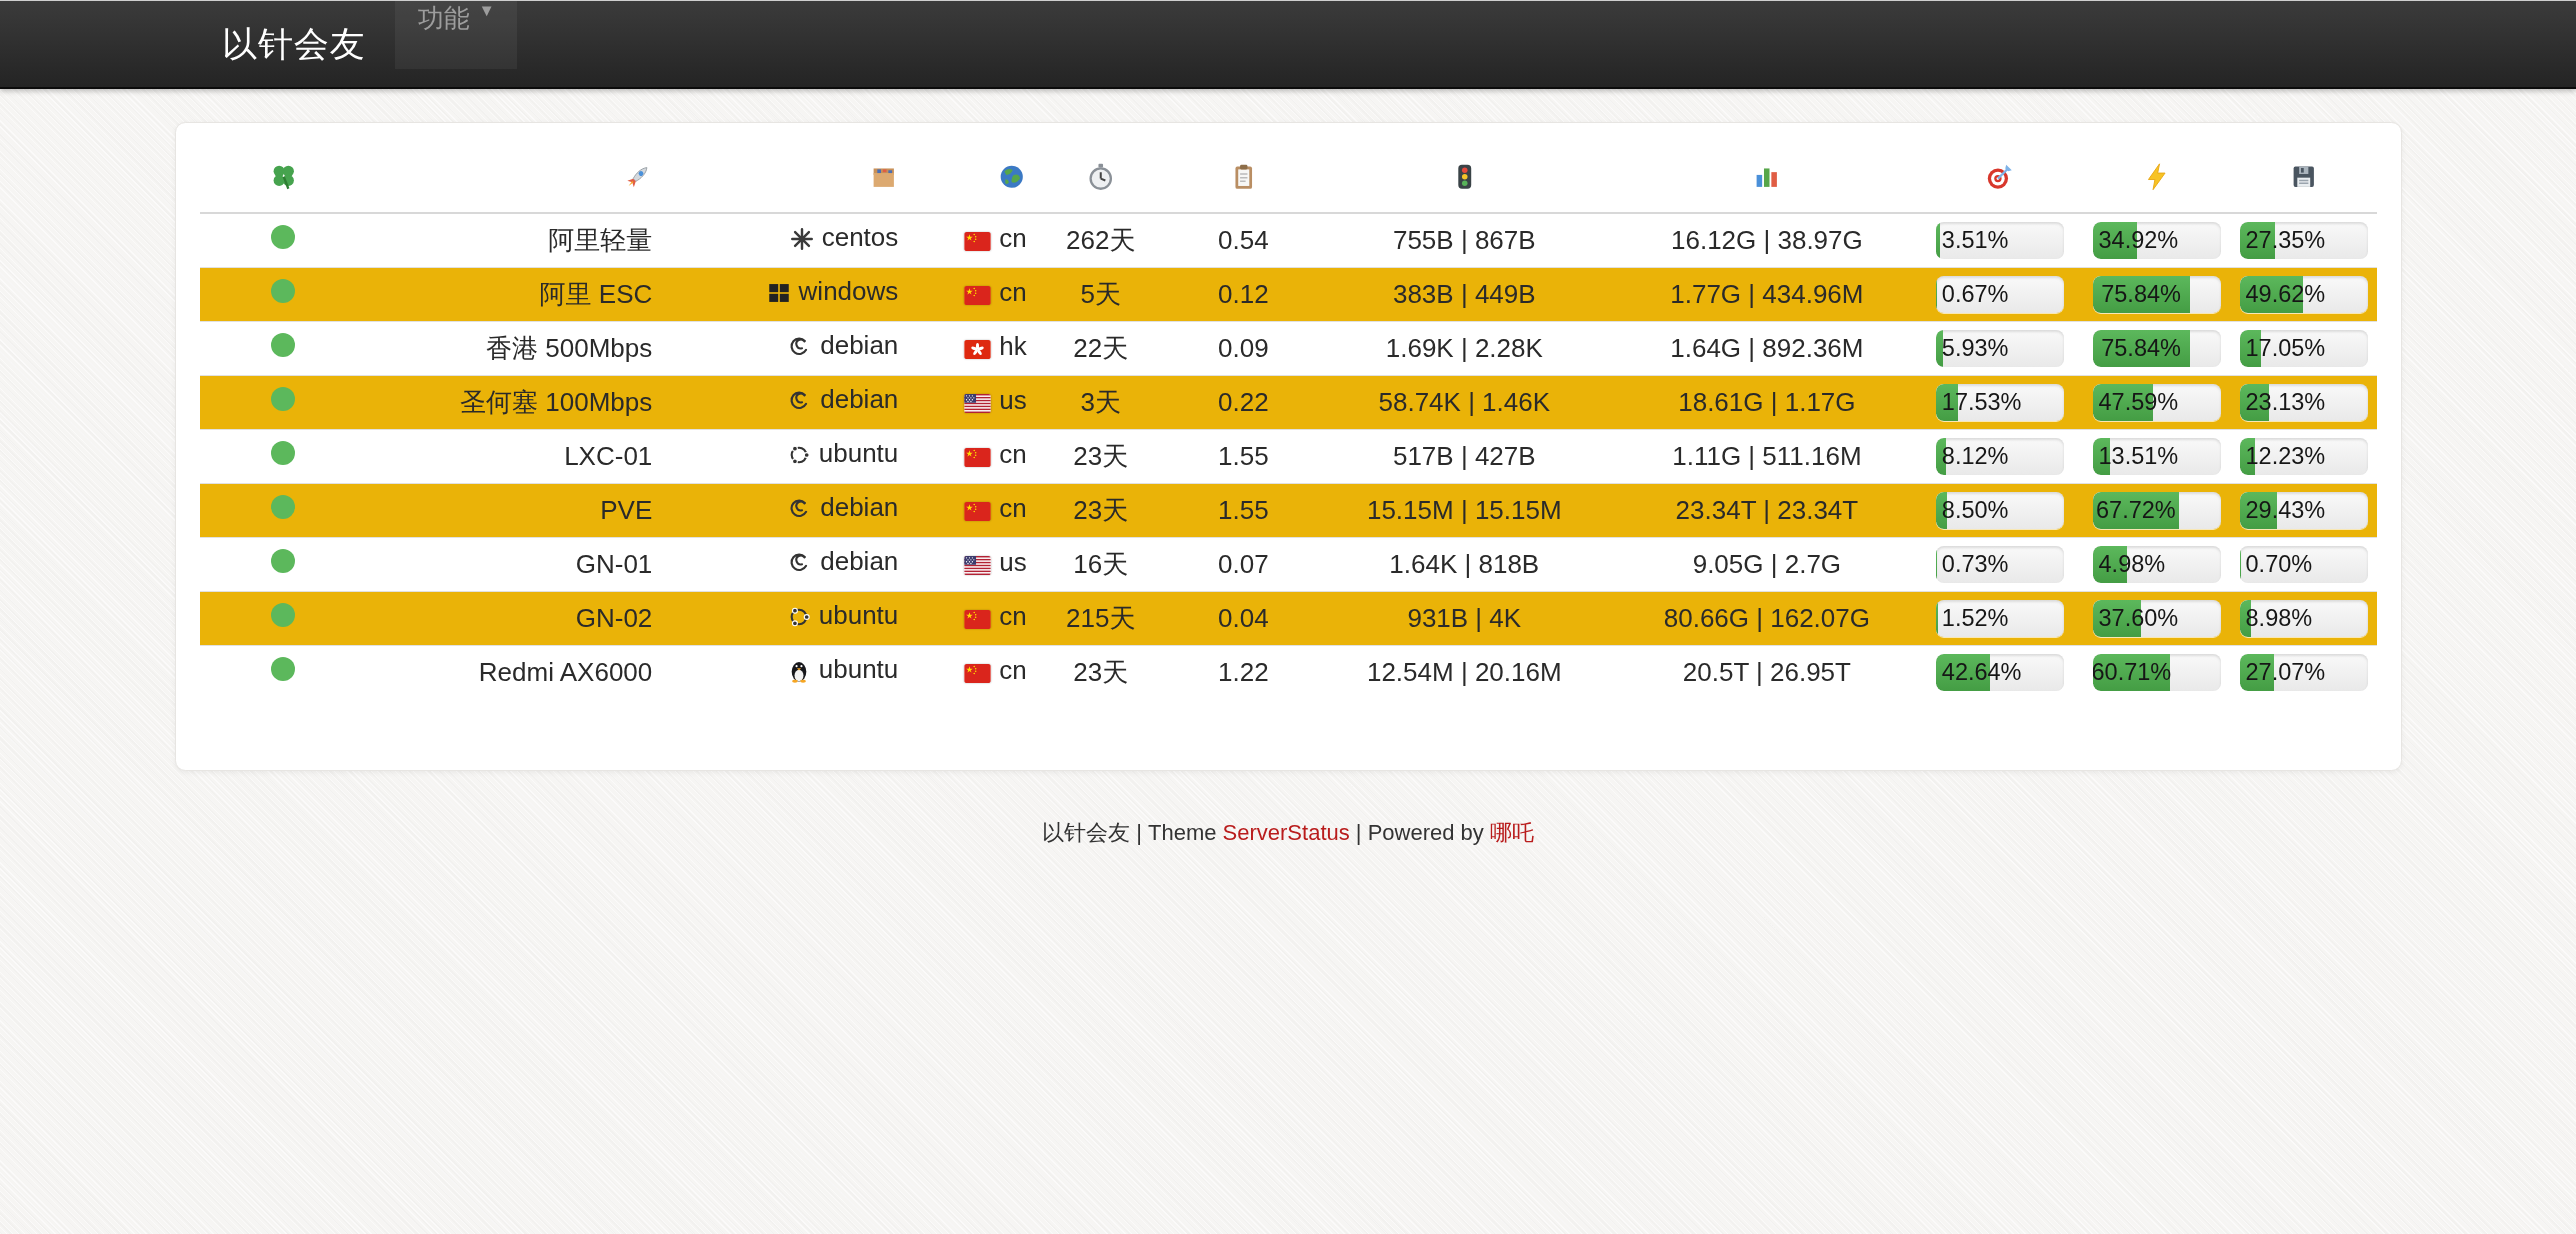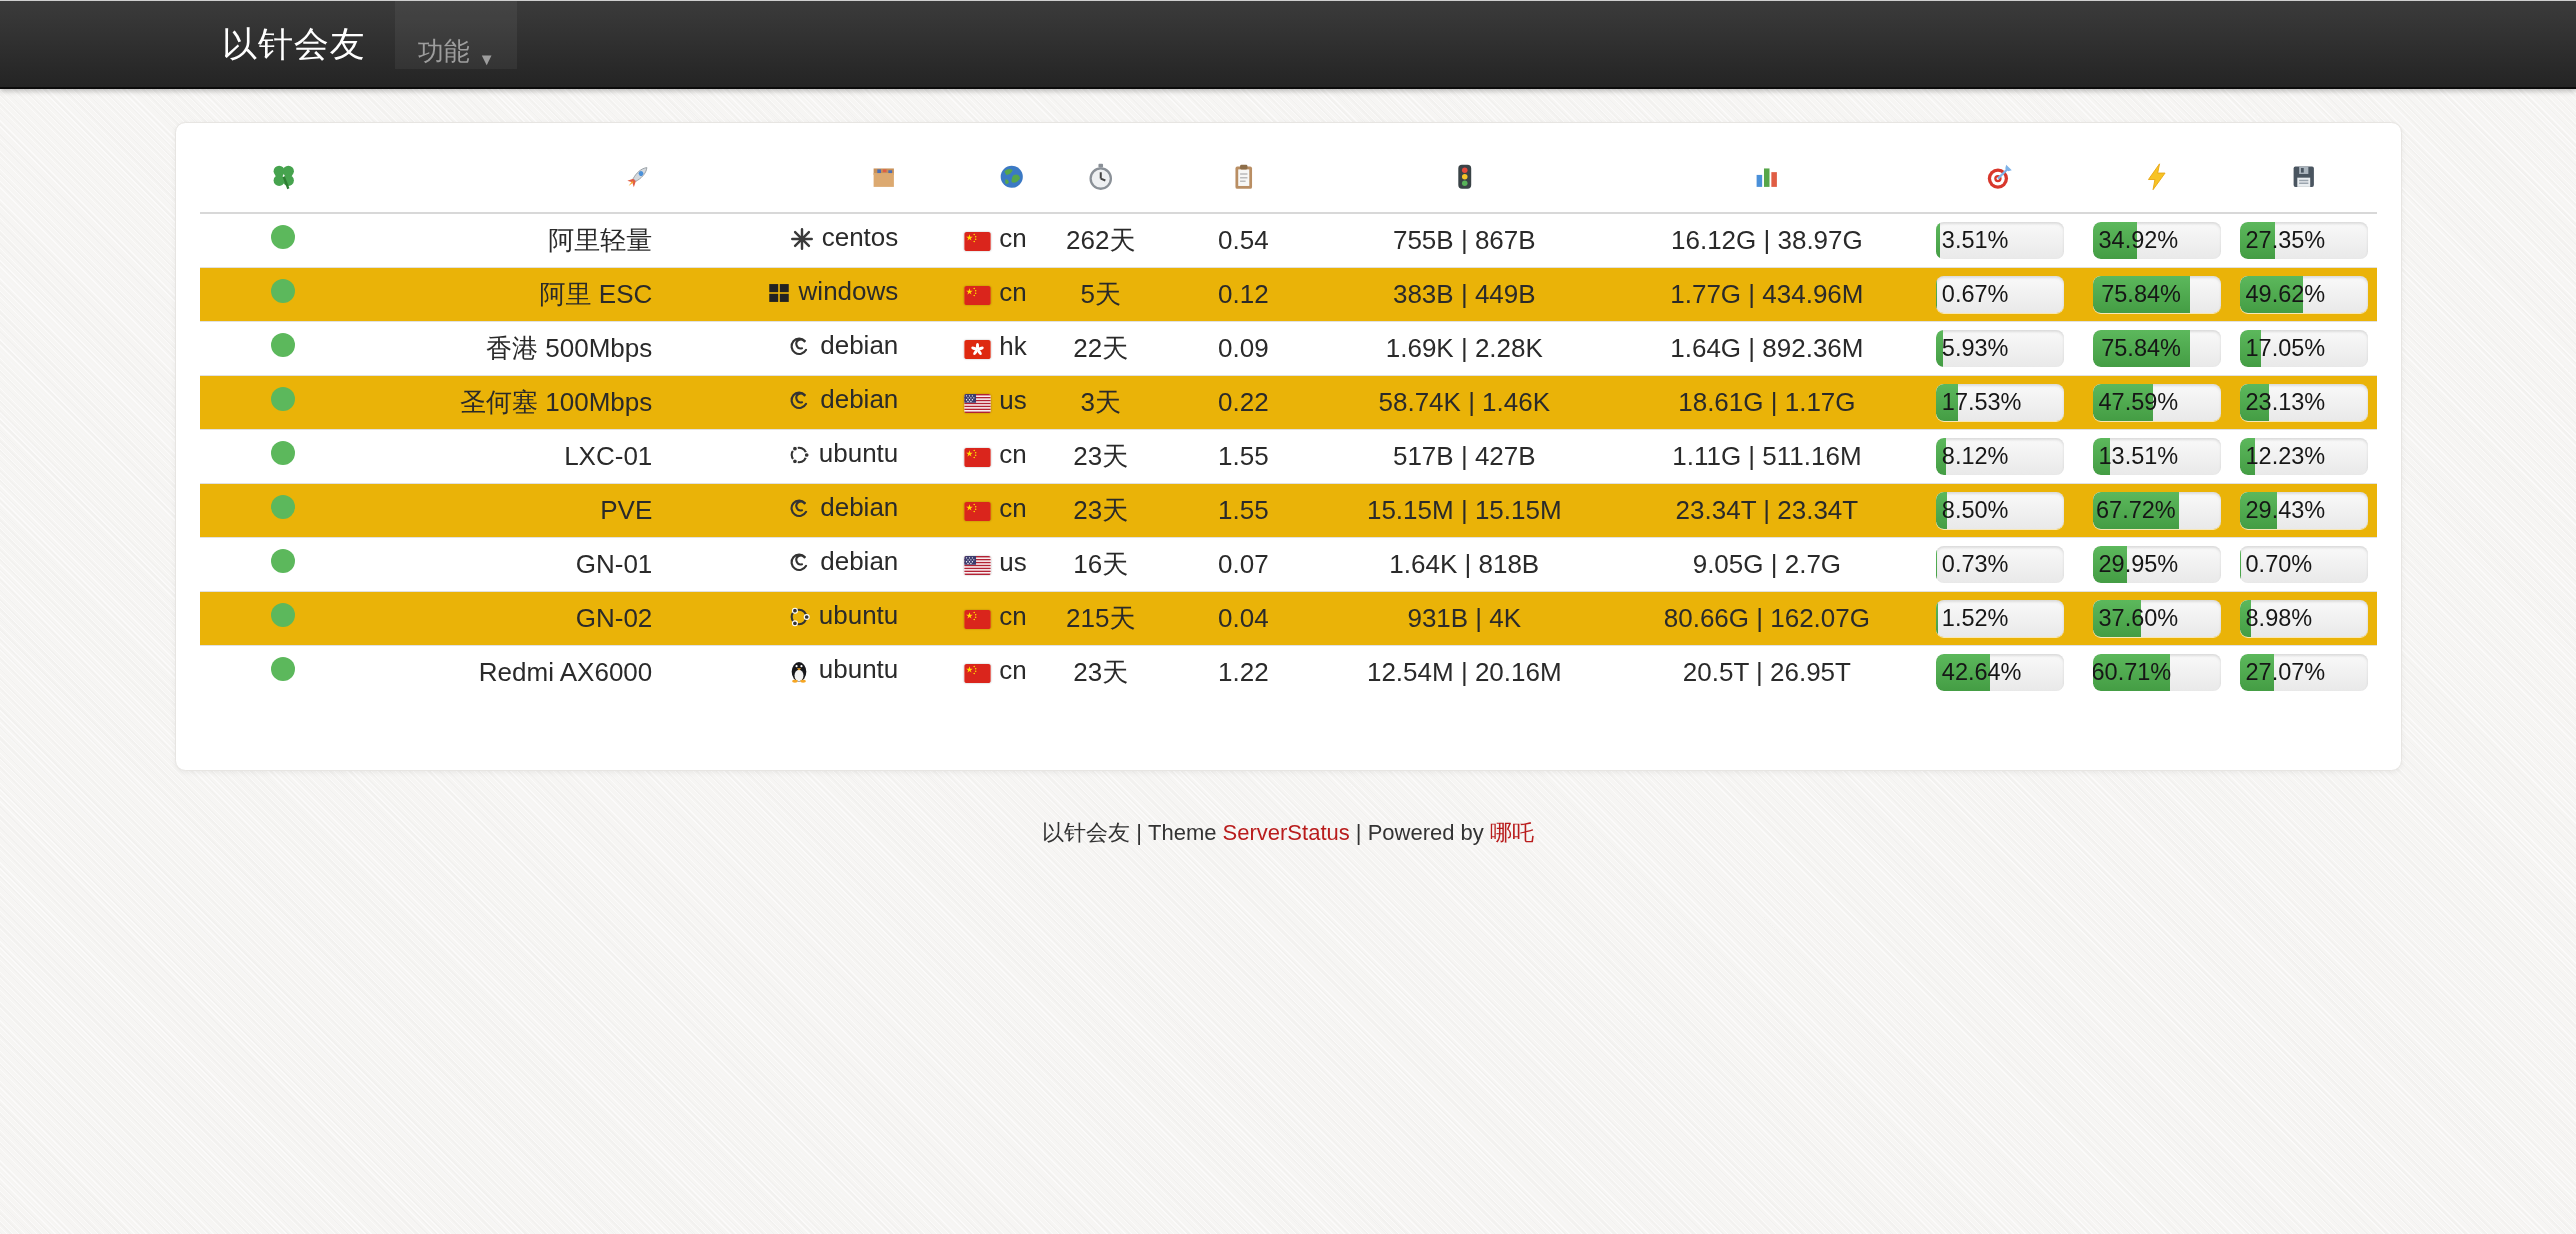--- a/index.html
+++ b/index.html
@@ -17,21 +17,21 @@
     height:89px; width:100%;
     background:linear-gradient(#3b3b3b,#242424);
     border-top:1.7px solid #cfcfcf;
     border-bottom:2.6px solid #0b0b0b;
     display:flex; align-items:center;
     box-shadow:0 1.7px 5.2px rgba(0,0,0,.25);
   }
   .brand { color:#ffffff; font-size:35px; margin-left:222px; text-decoration:none; letter-spacing:0.9px; }
   .nav-dropdown {
     margin-left:29.5px; height:68px; align-self:flex-start;
-    padding:0 22.6px; display:flex; align-items:flex-end; gap:8.7px;
+    padding:0 22.6px; display:flex; align-items:flex-start; gap:8.7px;
     background:rgba(255,255,255,.055); color:#9d9d9d; font-size:26px;
     cursor:pointer; text-decoration:none;
   }
   .caret { font-size:16.5px; color:#9d9d9d; }
   
   .panel {
     width:2227px; margin:33px auto 0;
     background:#ffffff;
     border:1.7px solid #e7e5e2; border-radius:10.4px;
     box-shadow:0 1.7px 5.2px rgba(0,0,0,.05);
@@ -465,21 +465,21 @@
           <td class="ac">9.05G | 2.7G</td>
           <td class="ac">
             <div class="bar">
               <div class="fill" style="width:0.73%"></div>
               <span class="lbl" style="left:6px;">0.73%</span>
             </div>
           </td>
           <td class="ac">
             <div class="bar">
               <div class="fill" style="width:27.06%"></div>
-              <span class="lbl" style="left:6px;">29.95%</span>
+              <span class="lbl" style="left:6px;">4.98%</span>
             </div>
           </td>
           <td class="ac">
             <div class="bar">
               <div class="fill" style="width:0.7%"></div>
               <span class="lbl" style="left:6px;">0.70%</span>
             </div>
           </td>
         </tr>
         <tr class="alt">

